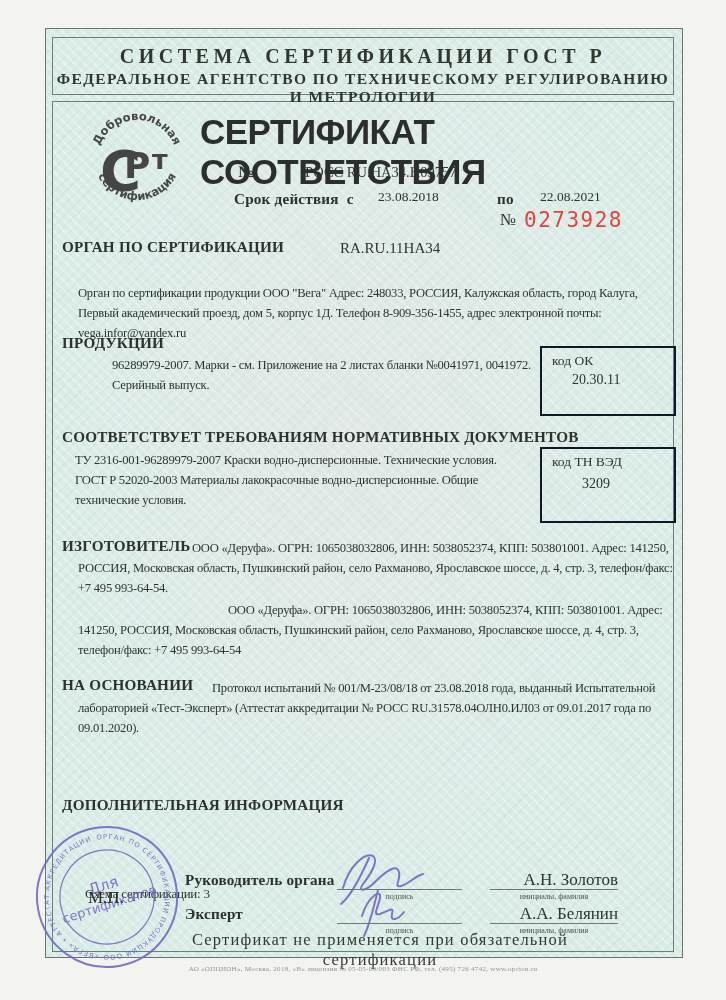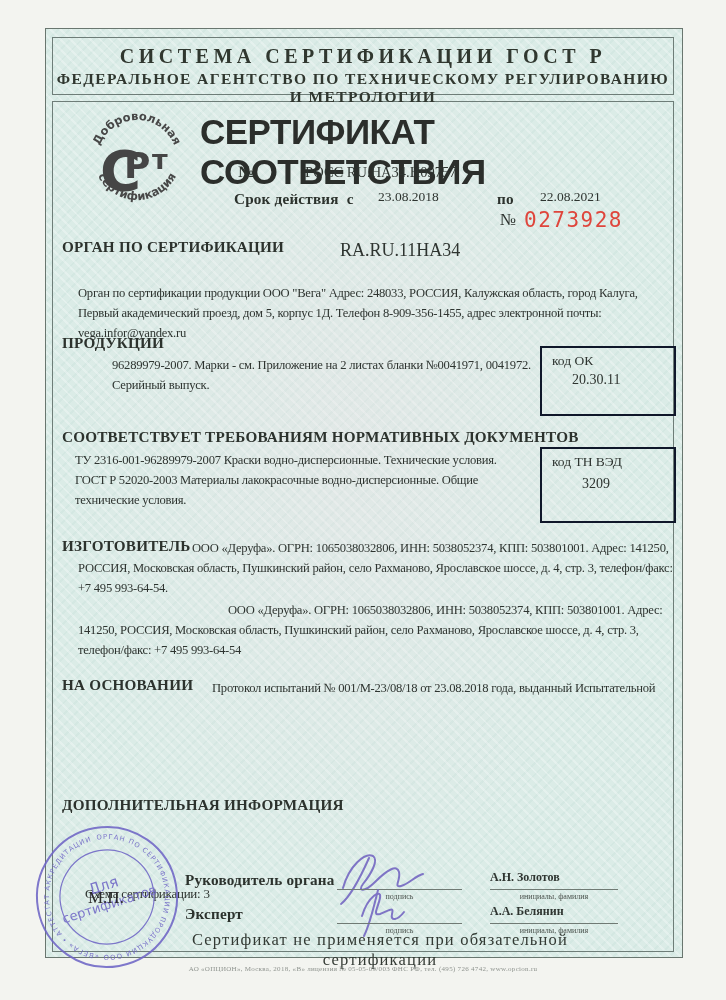--- a/index.html
+++ b/index.html
@@ -28,21 +28,21 @@
   .lbl  { font-weight:bold; font-size:15.2px; color:#2c322d; letter-spacing:0.2px; }
   .txt  { font-size:12.6px; color:#2e3430; letter-spacing:-0.25px; line-height:20px; }
   .pre  { white-space:pre-line; }
   .val  { font-size:13.5px; color:#2e3430; }
   .code-box { border:2px solid #0f172a; }
   .code-lbl { font-size:13.5px; color:#2e3430; }
   .code-val { font-size:14px; color:#2e3430; }
   .redno { font-family:"DejaVu Sans Mono", monospace; font-size:21px; letter-spacing:1.5px; color:#df453c; }
   .sigline { border-top:1px solid #707a74; height:0; }
   .caption { font-size:8px; color:#4a514c; text-align:center; }
-  .namecap { font-size:12px; color:#2e3430; text-align:left;font-weight:bold; }
+  .namecap { font-size:17px; color:#2e3430; text-align:right; }
   .note { font-size:16.5px; letter-spacing:1.2px; color:#333a34; text-align:center; }
   .fineprint { font-size:7px; color:#8e938e; text-align:center; letter-spacing:0.3px; }
   svg text { font-family:"DejaVu Sans", sans-serif; }
 </style>
 </head>
 <body>
 
 <div id="page">
 
   <div id="paper" class="abs"></div>
@@ -77,21 +77,21 @@
 
   <div class="abs lbl" style="left:234px; top:190px; white-space:pre;">Срок действия  с</div>
   <div class="abs val" style="left:378px; top:189px;">23.08.2018</div>
   <div class="abs lbl" style="left:497px; top:190px;">по</div>
   <div class="abs val" style="left:540px; top:189px;">22.08.2021</div>
 
   <div class="abs" style="left:500px; top:210px; font-size:17px; color:#2e3430;">№</div>
   <div class="abs redno" style="left:524px; top:208px;">0273928</div>
 
   <div class="abs lbl" style="left:62px; top:238px;">ОРГАН ПО СЕРТИФИКАЦИИ</div>
-  <div class="abs val" style="left:340px; top:240px; font-size:18px;">RA.RU.11НА34</div>
+  <div class="abs val" style="left:340px; top:240px; font-size:15px;">RA.RU.11НА34</div>
 
   <div class="abs txt" style="left:78px; top:283px; width:598px;">Орган по сертификации продукции ООО "Вега" Адрес: 248033, РОССИЯ, Калужская область, город Калуга, Первый академический проезд, дом 5, корпус 1Д. Телефон 8-909-356-1455, адрес электронной почты: vega.infor@yandex.ru</div>
 
   <div class="abs lbl" style="left:62px; top:334px;">ПРОДУКЦИИ</div>
   <div class="abs txt pre" style="left:112px; top:355px; width:452px;">96289979-2007. Марки - см. Приложение на 2 листах бланки №0041971, 0041972.
 Серийный выпуск.</div>
 
   <div class="abs code-box" style="left:540px; top:346px; width:132px; height:66px;">
     <div class="code-lbl" style="margin:5px 0 0 10px;">код ОК</div>
     <div class="code-val" style="margin:3px 0 0 30px;">20.30.11</div>
@@ -111,20 +111,21 @@
   <div class="abs txt" style="left:192px; top:538px; width:482px; white-space:nowrap;">ООО «Деруфа». ОГРН: 1065038032806, ИНН: 5038052374, КПП: 503801001. Адрес: 141250,</div>
   <div class="abs txt pre" style="left:78px; top:558px; width:600px;">РОССИЯ, Московская область, Пушкинский район, село Рахманово, Ярославское шоссе, д. 4, стр. 3, телефон/факс:
 +7 495 993-64-54.</div>
 
   <div class="abs txt" style="left:228px; top:600px; width:448px; white-space:nowrap;">ООО «Деруфа». ОГРН: 1065038032806, ИНН: 5038052374, КПП: 503801001. Адрес:</div>
   <div class="abs txt pre" style="left:78px; top:620px; width:600px;">141250, РОССИЯ, Московская область, Пушкинский район, село Рахманово, Ярославское шоссе, д. 4, стр. 3,
 телефон/факс: +7 495 993-64-54</div>
 
   <div class="abs lbl" style="left:62px; top:676px;">НА ОСНОВАНИИ</div>
   <div class="abs txt" style="left:212px; top:678px; width:464px; white-space:nowrap;">Протокол испытаний № 001/М-23/08/18 от 23.08.2018 года, выданный Испытательной</div>
+  <div class="abs txt" style="left:78px; top:698px; width:600px;">лабораторией «Тест-Эксперт» (Аттестат аккредитации № РОСС RU.31578.04ОЛН0.ИЛ03 от 09.01.2017 года по 09.01.2020).</div>
 
   <div class="abs lbl" style="left:62px; top:796px;">ДОПОЛНИТЕЛЬНАЯ ИНФОРМАЦИЯ</div>
   <div class="abs txt" style="left:85px; top:840px; font-size:13px;margin-top:44px;">Схема сертификации: 3</div>
 
   <svg class="abs" style="left:22px; top:812px; opacity:0.88; transform:rotate(-10deg);" width="170" height="170" viewBox="0 0 170 170">
     <defs>
       <path id="ringPath" d="M 85,27 a 58,58 0 1 1 -0.05,0" fill="none"></path>
     </defs>
     <circle cx="85" cy="85" r="70" fill="none" stroke="#6f66c6" stroke-width="2"></circle>
     <circle cx="85" cy="85" r="47" fill="none" stroke="#6f66c6" stroke-width="1.2"></circle>

